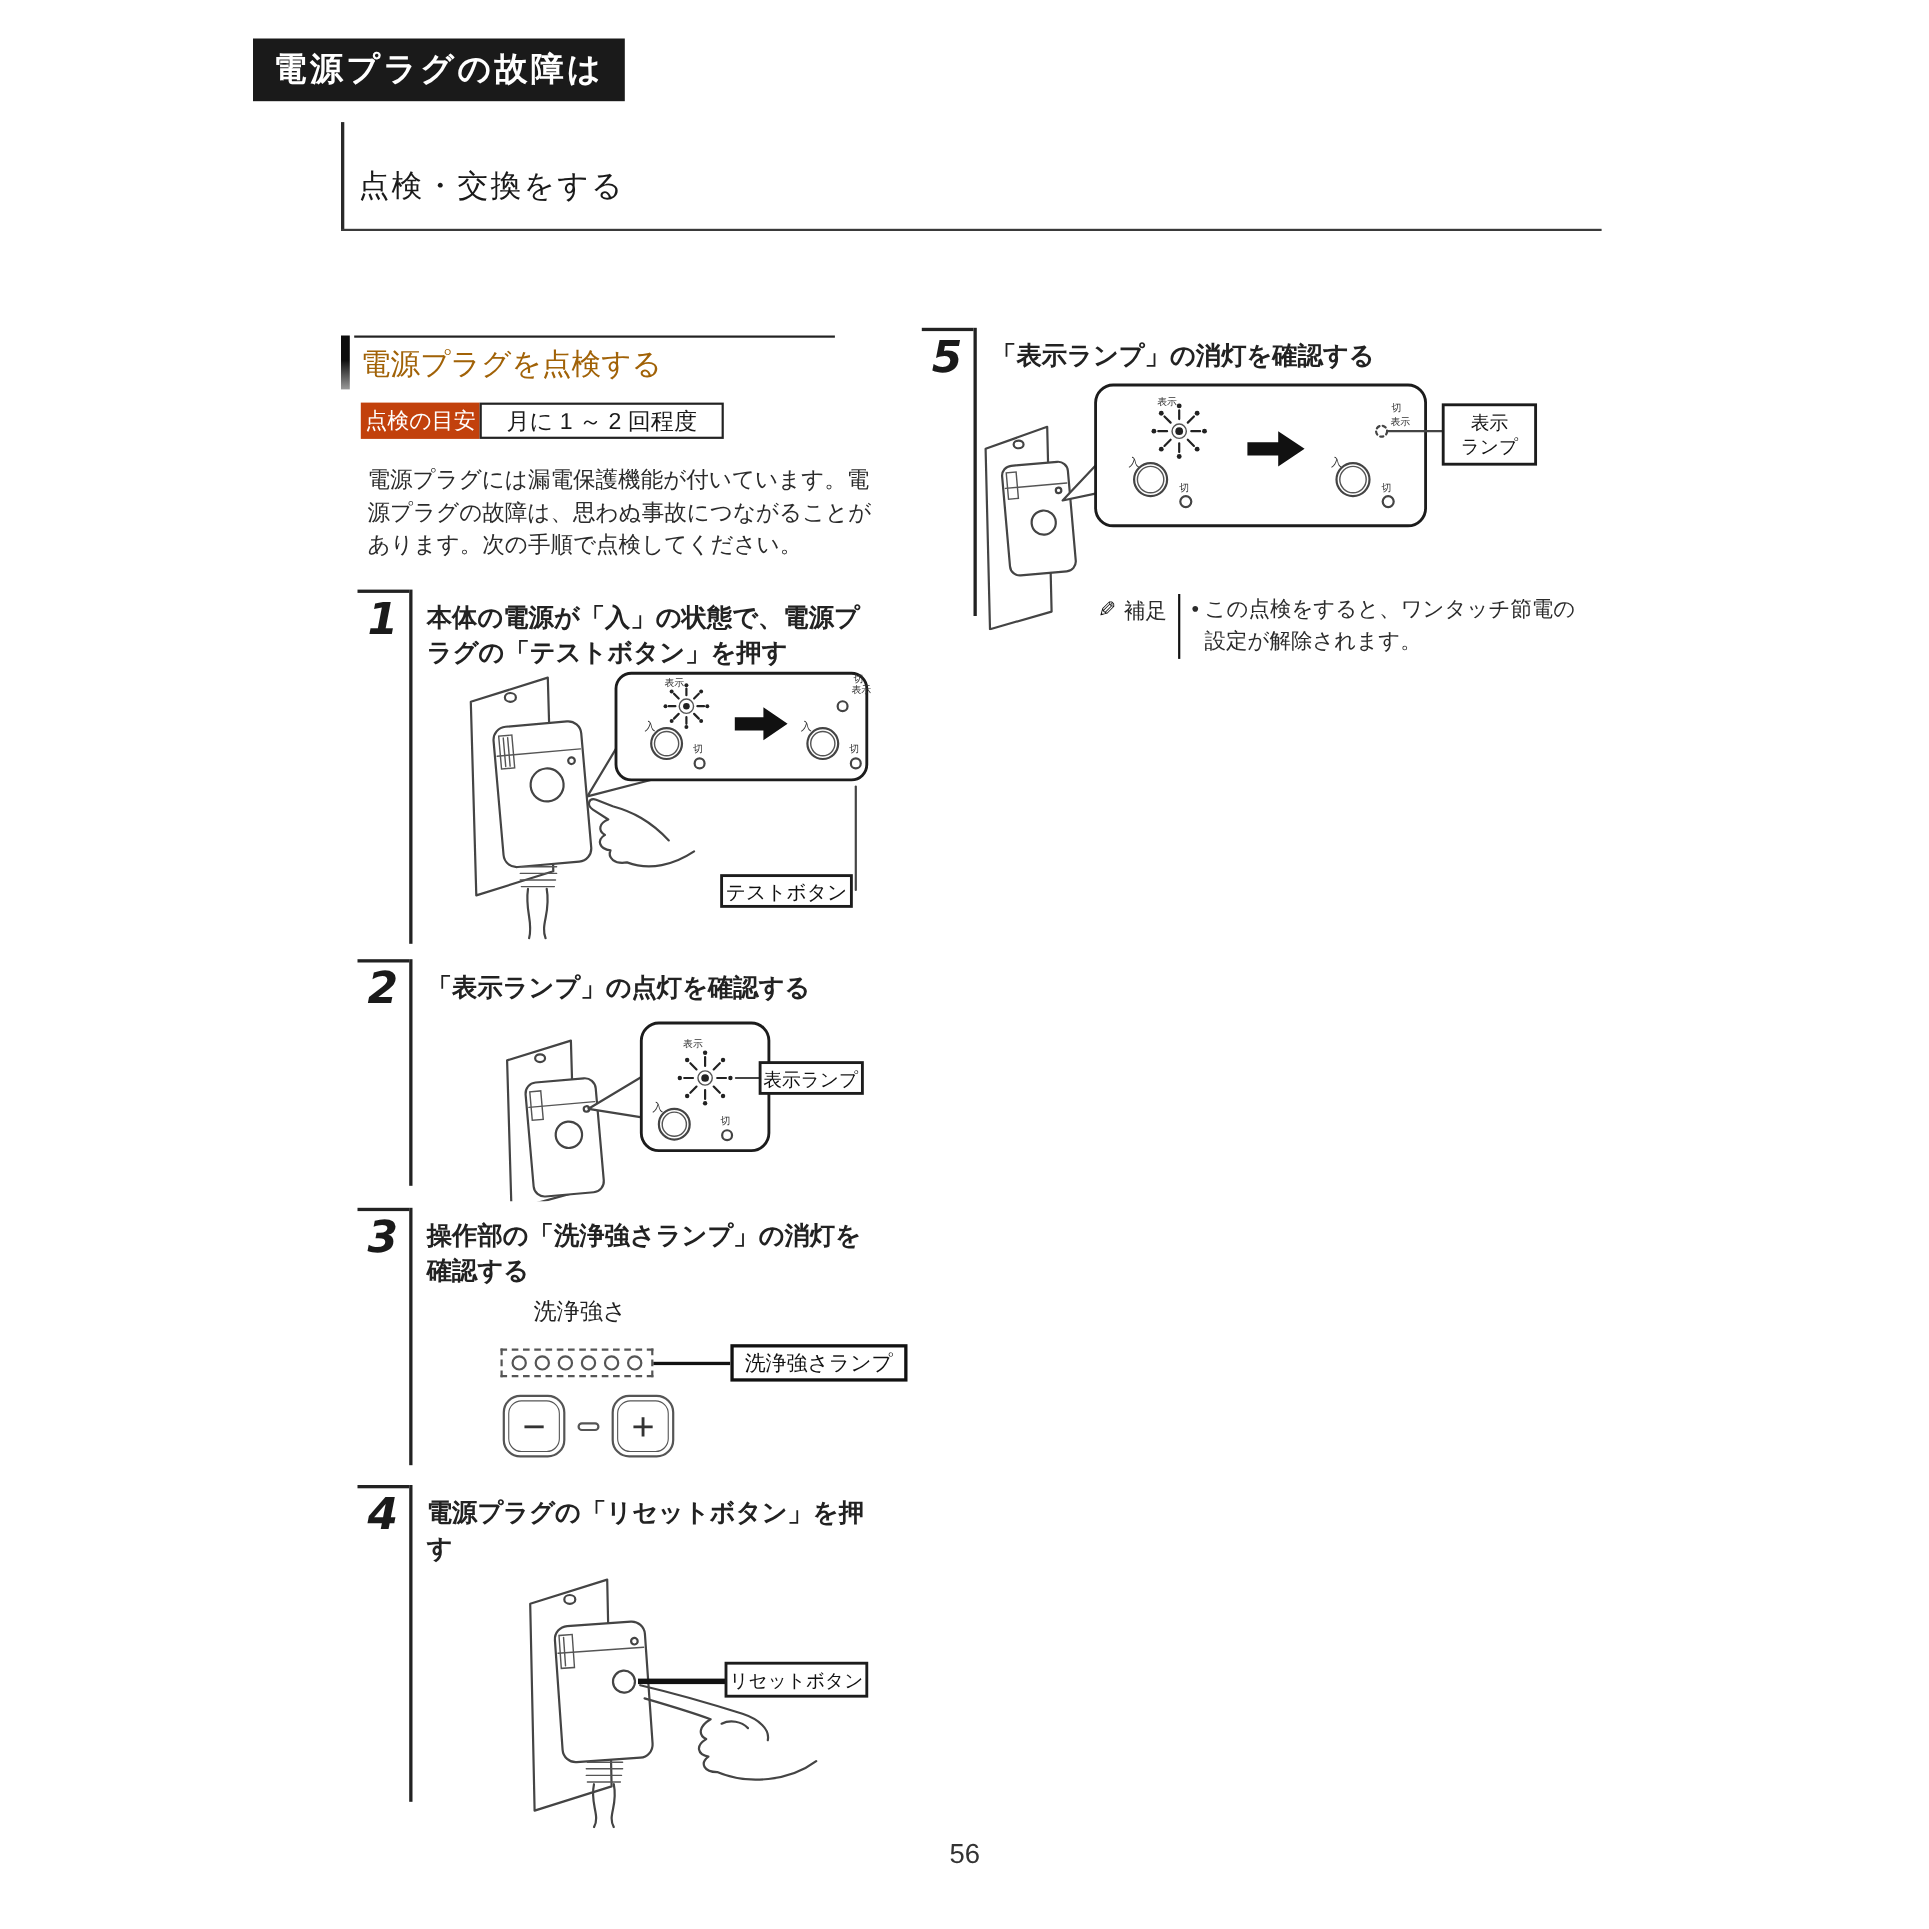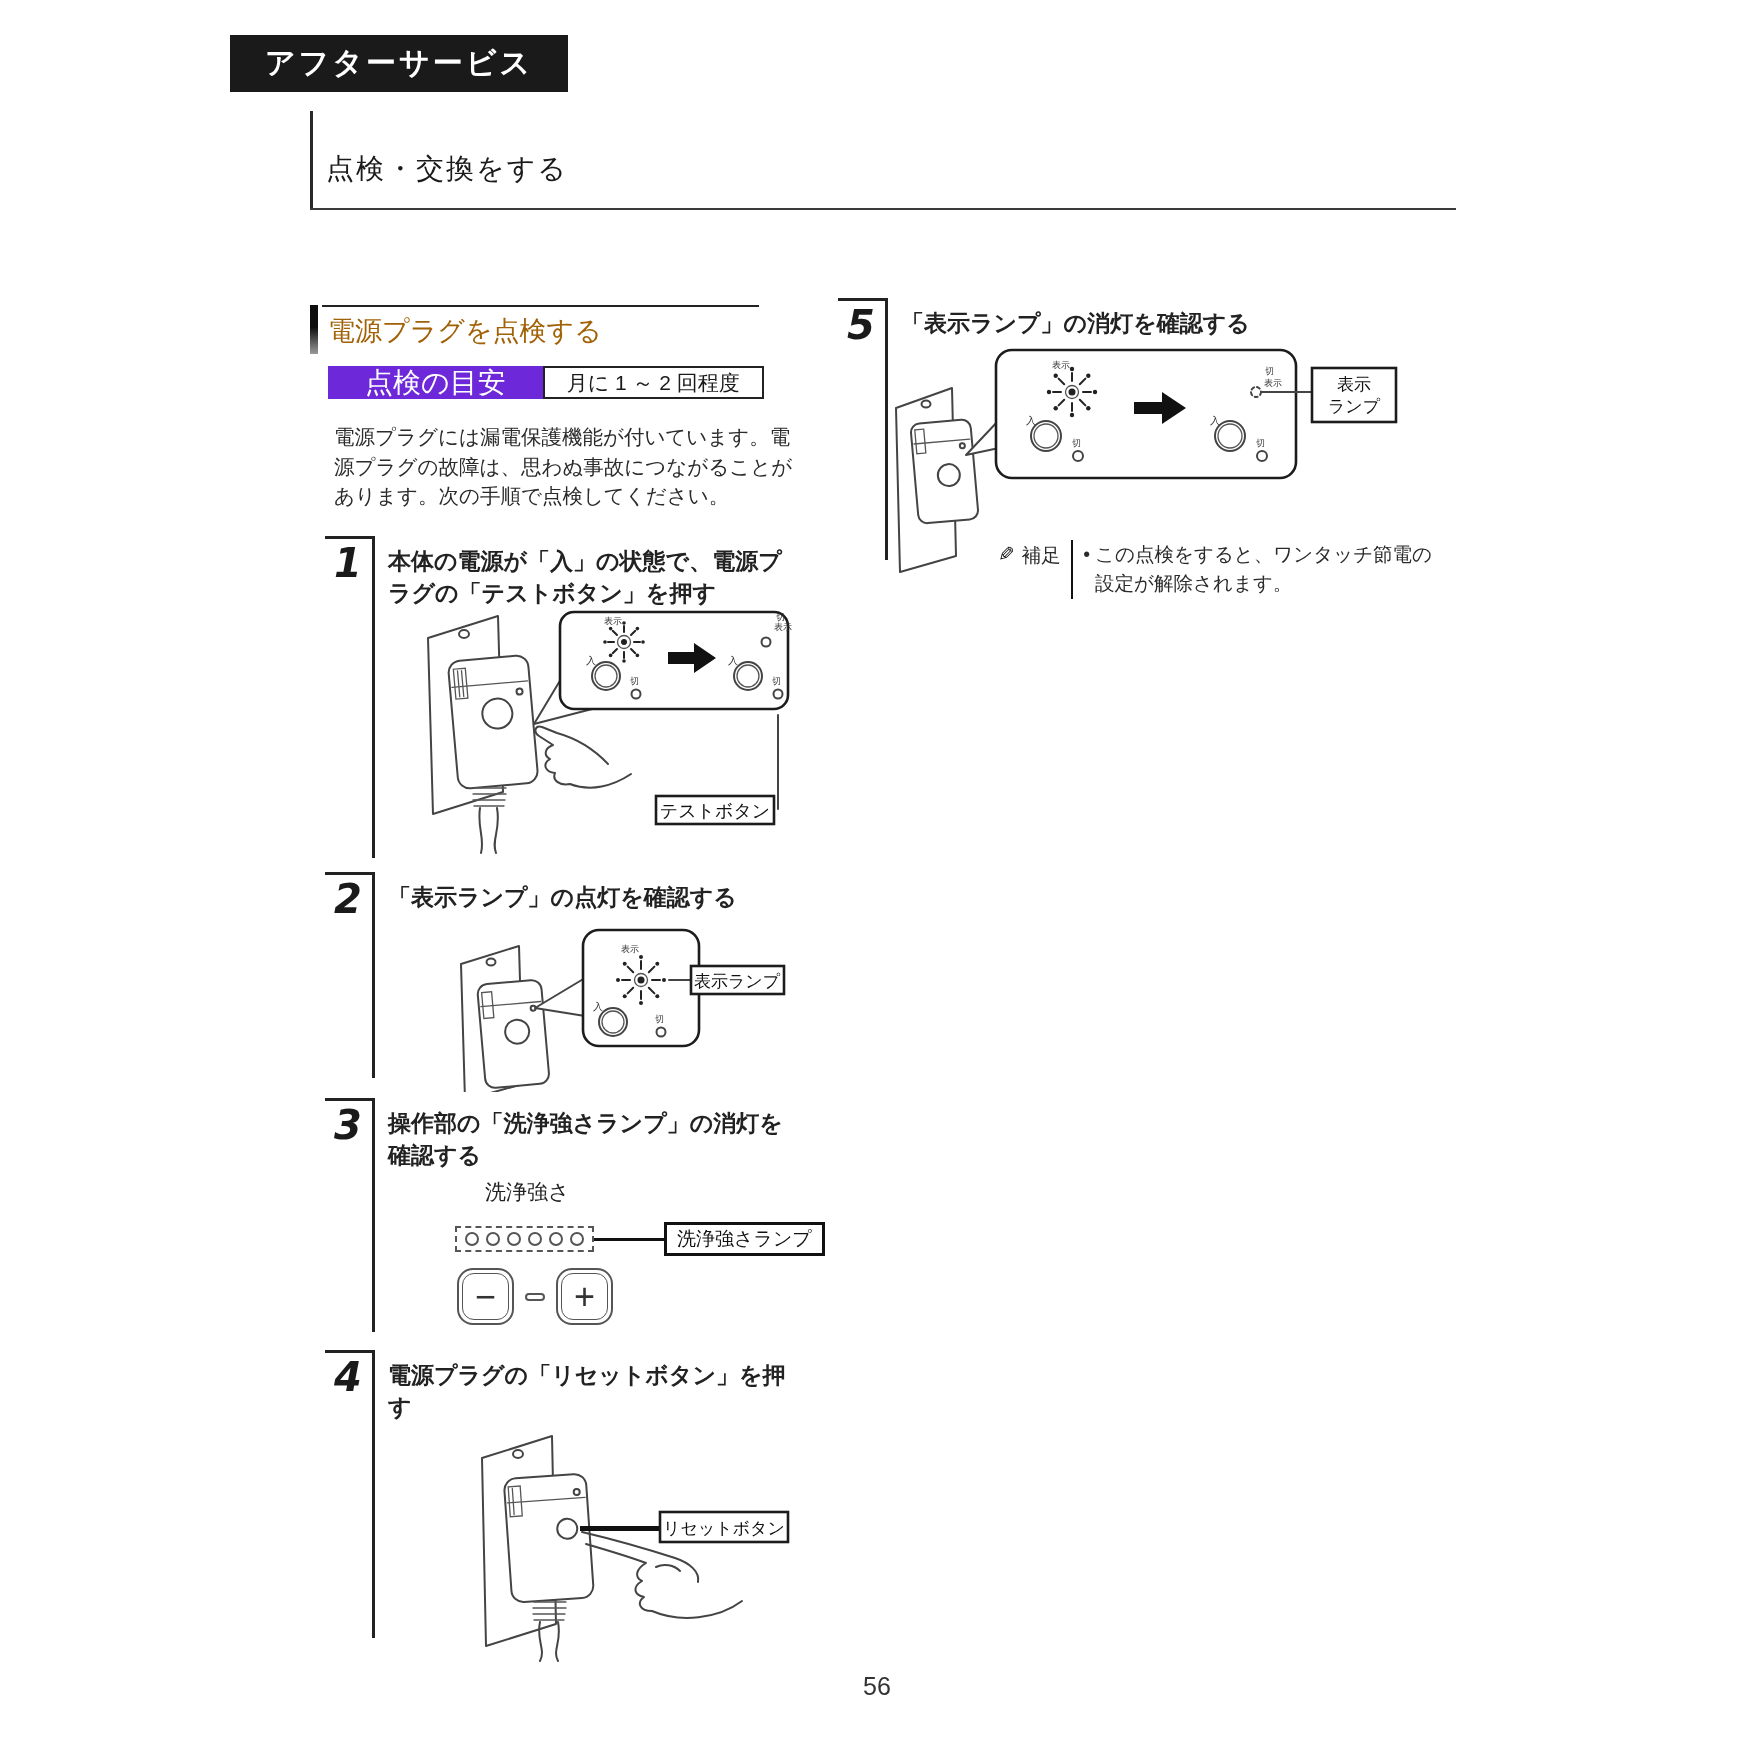--- a/index.html
+++ b/index.html
@@ -19,21 +19,21 @@
   .title-bar { position:absolute; left:310px; top:111px; width:3px; height:99px; background:#2a2a2a; }
   .page-title { position:absolute; left:326px; top:150px; font-size:28px; color:#1a1a1a; letter-spacing:2px; }
   .title-rule { position:absolute; left:310px; top:208px; width:1146px; height:2px; background:#3a3a3a; }
 
   
   .section-head-rule { position:absolute; left:322px; top:305px; width:437px; height:2px; background:#222; }
   .section-head-bar { position:absolute; left:310px; top:305px; width:8px; height:49px; background:linear-gradient(#0d0d0d 45%, #9a9a9a); }
   .section-title { position:absolute; left:328px; top:313px; font-size:27px; color:#a16207; }
 
   .badge-row { position:absolute; left:328px; top:366px; display:flex; height:33px; }
-  .badge-label { background:#6d28d9; color:#fff; font-size:28px; display:flex; align-items:center; padding:0 37px; }
+  .badge-label { background:#c2410c; color:#fff; font-size:20px; display:flex; align-items:center; padding:0 4px; }
   .badge-value { border:2px solid #222; color:#1a1a1a; font-size:21px; display:flex; align-items:center; padding:0 22px; }
 
   .intro { position:absolute; left:322px; top:410px; width:464px; font-size:20.5px; line-height:1.44; color:#2b2b2b; }
 
   
   .step { position:absolute; }
   .step .rule-top { position:absolute; left:0; top:0; width:47px; height:2.5px; background:#222; }
   .step .rule-right { position:absolute; left:47px; top:0; width:2.5px; background:#222; }
   .step .num {
     position:absolute; left:9px; top:4px;
@@ -89,21 +89,21 @@
   .note-head { display:flex; gap:7px; align-items:flex-start; white-space:nowrap; padding-top:2px; }
   .pencil { display:inline-block; transform:scaleX(-1); font-size:20px; color:#111; }
   .note-divider { width:2.5px; background:#111; align-self:stretch; }
   .note-body { width:352px; line-height:1.5; display:flex; gap:5px; }
 
   .page-num { position:absolute; left:0; right:0; top:1672px; text-align:center; font-size:25px; color:#333; }
 </style>
 </head>
 <body>
 
-<div class="banner">アフターサービス</div>
+<div class="banner">電源プラグの故障は</div>
 <div class="title-bar"></div>
 <h1 class="page-title" style="margin:0;font-weight:normal">点検・交換をする</h1>
 <div class="title-rule"></div>
 
 <div class="section-head-rule"></div>
 <div class="section-head-bar"></div>
 <h2 class="section-title" style="margin:0;font-weight:normal">電源プラグを点検する</h2>
 
 <div class="badge-row">
   <div class="badge-label">点検の目安</div>

